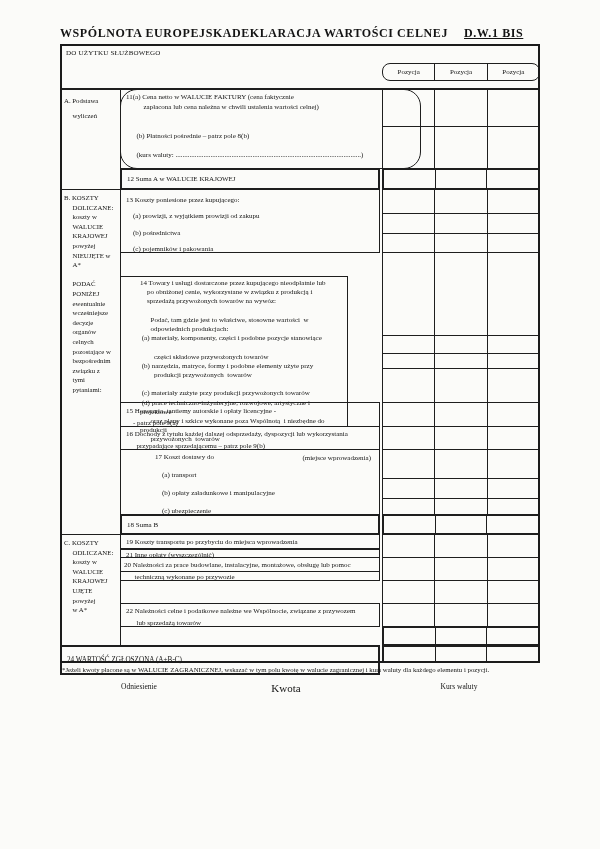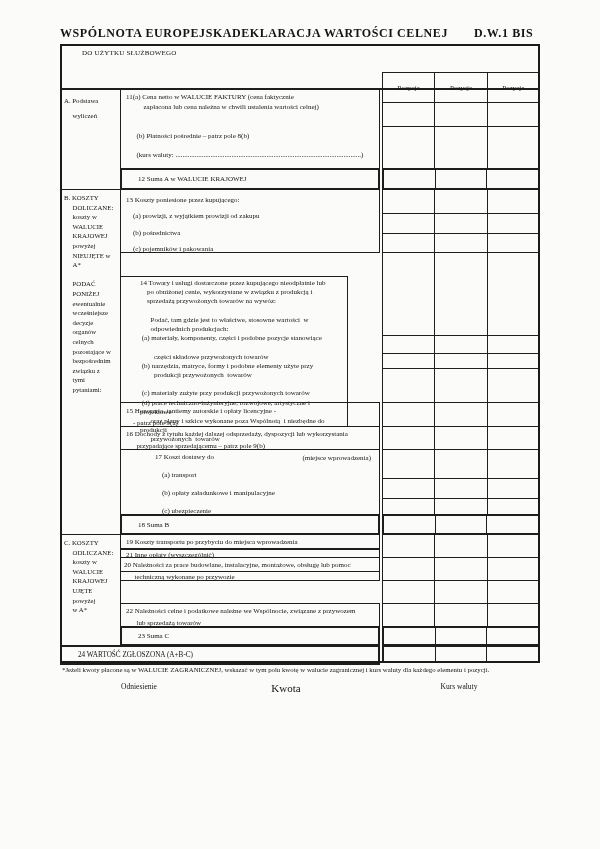--- a/index.html
+++ b/index.html
@@ -1,46 +1,46 @@
 <!DOCTYPE html>
 <html><head>
 <meta charset="utf-8">
 <style>
   html,body{margin:0;padding:0;background:#e9e9e7;}
   .page{position:relative;width:600px;height:849px;background:#fbfbf9;overflow:hidden;
         font-family:"Liberation Serif",serif;color:#141414;}
   .abs{position:absolute;}
   .pre{white-space:pre-wrap;}
   .cell{position:absolute;box-sizing:border-box;border:1px solid #1e1e1e;}
-  .cell.thick{border-width:2px;padding-left:16px;}
+  .cell.thick{border-width:2px;}
   .vrow{position:absolute;left:382px;width:158px;display:flex;box-sizing:border-box;border:1px solid #1e1e1e;}
   .vrow.thick{border-width:2px;}
   .vc{flex:1;border-left:1px solid #1e1e1e;}
   .vc:first-child{border-left:none;}
   .hdrcell{display:flex;align-items:center;justify-content:center;font-size:7px;}
   .htext{font-weight:bold;font-size:12px;letter-spacing:.6px;white-space:nowrap;}
   .body7{font-size:7px;}
   .lab{font-size:6.8px;line-height:9.6px;padding:3px 2px 0 3px;}
   .sum{display:flex;align-items:center;padding-left:5px;font-size:7px;}
   .frame{position:absolute;box-sizing:border-box;border:2px solid #1b1b1b;pointer-events:none;z-index:9;}
 </style>
 </head>
 <body>
 
 <div class="page">
 
   <div class="abs htext" style="left:60px;top:26px;">WSPÓLNOTA EUROPEJSKA</div>
   <div class="abs htext" style="left:340px;top:26px;transform:translateX(-50%);">DEKLARACJA WARTOŚCI CELNEJ</div>
-  <div class="abs htext" style="left:474px;top:26px;">D.W.1 BIS</div>
+  <div class="abs htext" style="left:464px;top:26px;text-decoration:underline;">D.W.1 BIS</div>
 
   <div class="cell thick" style="left:60px;top:44px;width:480px;height:46px;">
     <div style="font-size:7px;padding:3px 0 0 4px;letter-spacing:.2px;">DO UŻYTKU SŁUŻBOWEGO</div>
   </div>
 
-  <div class="vrow" style="top:72px;height:31px;">
+  <div class="vrow" style="top:63px;height:18px;border-radius:8px;">
     <div class="vc hdrcell">Pozycja</div>
     <div class="vc hdrcell">Pozycja</div>
     <div class="vc hdrcell">Pozycja</div>
   </div>
 
   <div class="cell pre lab" style="left:60px;top:89px;width:61px;height:101px;line-height:15px;">A. Podstawa
      wyliczeń</div>
   <div class="cell pre lab" style="left:60px;top:189px;width:61px;height:346px;">B. KOSZTY
      DOLICZANE:
      koszty w
@@ -64,21 +64,21 @@
      pytaniami:</div>
   <div class="cell pre lab" style="left:60px;top:534px;width:61px;height:112px;">C. KOSZTY
      ODLICZANE:
      koszty w
      WALUCIE
      KRAJOWEJ
      UJĘTE
      powyżej
      w A*</div>
 
-  <div class="cell pre body7" style="left:120px;top:89px;width:260px;height:80px;line-height:9.7px;padding:3px 4px 0 5px;">11(a) Cena netto w WALUCIE FAKTURY (cena faktycznie
+  <div class="cell pre body7" style="left:120px;top:89px;width:301px;height:80px;line-height:9.7px;padding:3px 4px 0 5px;border-radius:17px;">11(a) Cena netto w WALUCIE FAKTURY (cena faktycznie
           zapłacona lub cena należna w chwili ustalenia wartości celnej)
 
 
       (b) Płatności pośrednie – patrz pole 8(b)
 
       (kurs waluty: ..........................................................................................................)</div>
   <div class="cell thick sum" style="left:120px;top:168px;width:260px;height:22px;">12 Suma A w WALUCIE KRAJOWEJ</div>
   <div class="cell pre body7" style="left:120px;top:189px;width:260px;height:64px;line-height:16.4px;padding:2px 4px 0 5px;">13 Koszty poniesione przez kupującego:
     (a) prowizji, z wyjątkiem prowizji od zakupu
     (b) pośrednictwa
@@ -113,22 +113,21 @@
     (c) ubezpieczenie</div>
     <div class="abs body7" style="right:8px;top:4px;">(miejsce wprowadzenia)</div>
   </div>
   <div class="cell thick sum" style="left:120px;top:514px;width:260px;height:21px;">18 Suma B</div>
   <div class="cell pre body7" style="left:120px;top:534px;width:260px;height:16px;padding:3px 4px 0 5px;">19 Koszty transportu po przybyciu do miejsca wprowadzenia</div>
   <div class="cell pre body7" style="left:120px;top:557px;width:260px;height:24px;line-height:11.5px;padding:2px 4px 0 3px;">20 Należności za prace budowlane, instalacyjne, montażowe, obsługę lub pomoc
       techniczną wykonane po przywozie</div>
   <div class="cell pre body7" style="left:120px;top:548px;width:260px;height:24px;padding:2px 4px 0 5px;">21 Inne opłaty (wyszczególnić)</div>
   <div class="cell pre body7" style="left:120px;top:603px;width:260px;height:24px;line-height:11.5px;padding:2px 4px 0 5px;">22 Należności celne i podatkowe należne we Wspólnocie, związane z przywozem
       lub sprzedażą towarów</div>
-  <div class="cell thick sum" style="left:120px;top:626px;width:260px;height:20px;">23 Suma C</div>
-  <div class="cell thick sum" style="left:60px;top:645px;width:320px;height:20px;font-size:7.2px;">24 WARTOŚĆ ZGŁOSZONA (A+B-C)</div>
+  <div class="cell thick sum" style="left:60px;top:645px;width:320px;height:30px;font-size:7.2px;">24 WARTOŚĆ ZGŁOSZONA (A+B-C)</div>
 
   <div class="vrow" style="top:89px;height:38px;">
       <div class="vc"></div>
       <div class="vc"></div>
       <div class="vc"></div>
     </div>
   <div class="vrow" style="top:126px;height:43px;">
       <div class="vc"></div>
       <div class="vc"></div>
       <div class="vc"></div>

